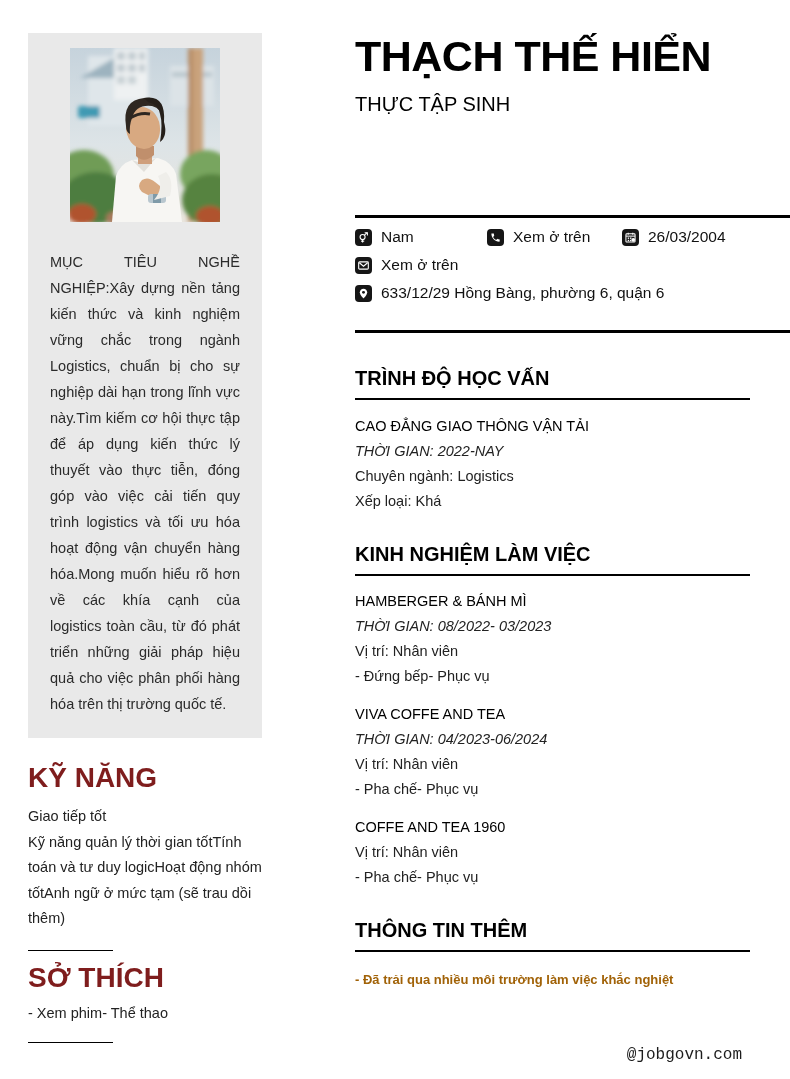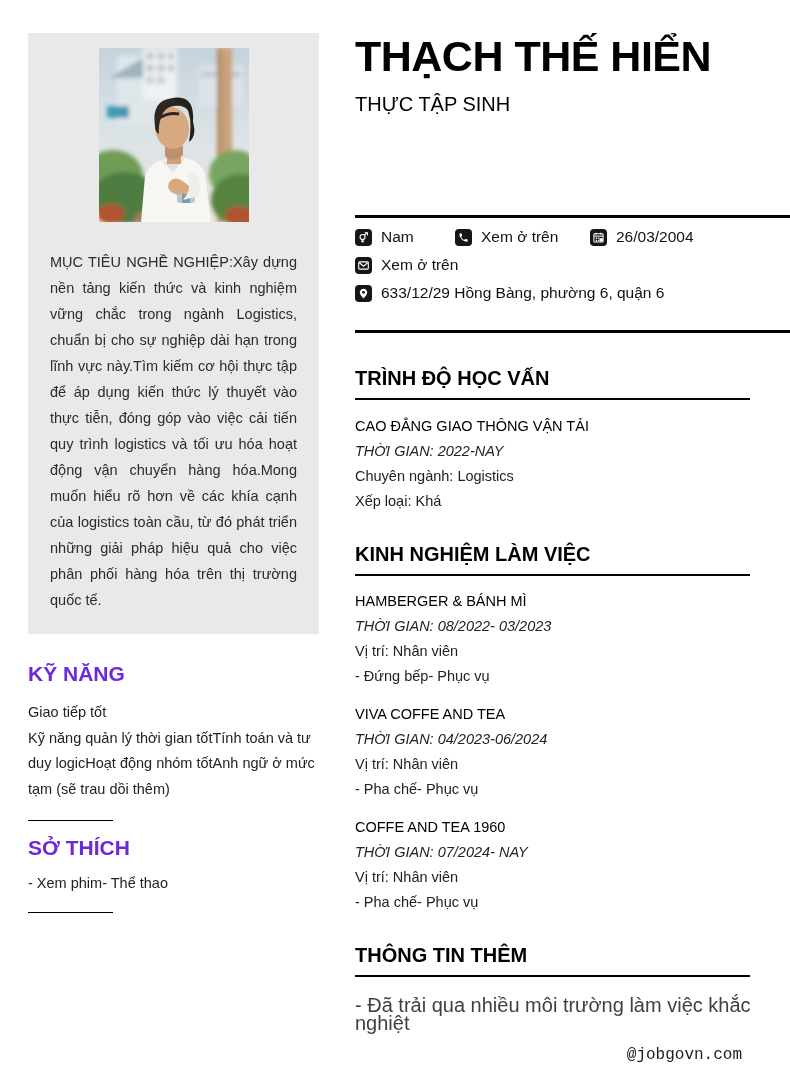--- a/index.html
+++ b/index.html
@@ -1,59 +1,59 @@
 <!DOCTYPE html>
 <html><head>
 <meta charset="utf-8">
 <style>
   * { margin:0; padding:0; box-sizing:border-box; }
   html,body { width:790px; height:1079px; background:#ffffff; font-family:"Liberation Sans","DejaVu Sans",sans-serif; color:#1f1f1f; }
   .page { position:relative; width:790px; height:1079px; background:#fff; overflow:hidden; }
 
   
-  .left-col { position:absolute; left:28px; top:0; width:291px; }
+  .left-col { position:absolute; left:28px; top:0; width:234px; }
   .profile-box { background:#e9e9e9; margin-top:33px; padding:15px 22px 21px 22px; }
   .photo-wrap { width:150px; height:174px; margin:0 auto; overflow:hidden; }
   .photo-wrap svg { display:block; }
   .objective { margin-top:27px; font-size:14.5px; line-height:26px; text-align:justify; color:#2b2b2b; }
-  .side-heading { font-size:21px; font-weight:bold; line-height:26px; color:#6d28d9; }
+  .side-heading { font-size:28px; font-weight:bold; line-height:26px; color:#7f1d1d; }
   .skills-heading { margin-top:27px; }
   .skills-text { margin-top:13px; font-size:14.5px; line-height:25.5px; color:#222; }
   .side-divider { width:85px; border-top:1.6px solid #000; }
   .div1 { margin-top:18px; }
   .hobby-heading { margin-top:14px; }
   .hobby-text { margin-top:13px; font-size:14.5px; line-height:18px; color:#222; }
   .div2 { margin-top:20px; }
 
   
   .right-col { position:absolute; left:355px; top:30px; width:435px; }
   .cv-name { font-size:43px; font-weight:bold; line-height:52px; letter-spacing:-0.5px; color:#000; }
   .cv-title { margin-top:10px; font-size:20px; font-weight:normal; line-height:24px; color:#000; }
 
   .contact-block { margin-top:99px; border-top:3px solid #000; border-bottom:3px solid #000; padding:10px 0 12px 0; }
   .contact-row { display:flex; align-items:center; margin-bottom:10px; }
   .contact-row:last-child { margin-bottom:16px; }
   .contact-item { display:flex; align-items:center; font-size:15.5px; color:#111; }
-  .ci-gender { width:100px; }
+  .ci-gender { width:132px; }
   .ci-phone { width:135px; }
   .cicon { width:17px; height:17px; background:#161616; border-radius:4px; display:inline-flex; align-items:center; justify-content:center; margin-right:9px; flex:0 0 auto; }
   .cicon svg { display:block; }
 
   .section { }
   .section-title { margin-top:32px; font-size:20px; font-weight:bold; line-height:26px; color:#000; }
   .mt31 { margin-top:31px; }
   .section-underline { width:395px; border-top:2px solid #000; margin-top:7px; }
 
   .entry-company { margin-top:17px; font-size:14.5px; font-weight:normal; line-height:18px; color:#000; }
   .entry-company.job-gap { margin-top:20px; }
   .entry-company.first-job { margin-top:16px; }
   .entry-time { margin-top:7px; font-size:14.5px; font-style:italic; line-height:18px; color:#222; }
   .entry-line { margin-top:7px; font-size:14.5px; line-height:18px; color:#222; }
 
-  .additional-text { margin-top:19px; font-size:20px; line-height:18px; color:#404040; }
+  .additional-text { margin-top:19px; font-size:13px; line-height:18px; color:#a16207;font-weight:bold; }
 
   .watermark { position:absolute; right:48px; top:1046px; font-family:"Liberation Mono","DejaVu Sans Mono",monospace; font-size:16px; color:#1c1c1c; }
 </style>
 </head>
 <body>
 
 <div class="page">
 
   <div class="left-col">
     <div class="profile-box">
@@ -213,21 +213,20 @@
 
       <div>
         <div class="entry-company job-gap">VIVA COFFE AND TEA</div>
         <div class="entry-time">THỜI GIAN: 04/2023-06/2024</div>
         <div class="entry-line">Vị trí: Nhân viên</div>
         <div class="entry-line">- Pha chế- Phục vụ</div>
       </div>
 
       <div>
         <div class="entry-company job-gap">COFFE AND TEA 1960</div>
-        <div class="entry-time">THỜI GIAN: 07/2024- NAY</div>
         <div class="entry-line">Vị trí: Nhân viên</div>
         <div class="entry-line">- Pha chế- Phục vụ</div>
       </div>
     </div>
 
     <div class="section">
       <h2 class="section-title mt31">THÔNG TIN THÊM</h2>
       <div class="section-underline"></div>
       <div class="additional-text">- Đã trải qua nhiều môi trường làm việc khắc nghiệt</div>
     </div>

